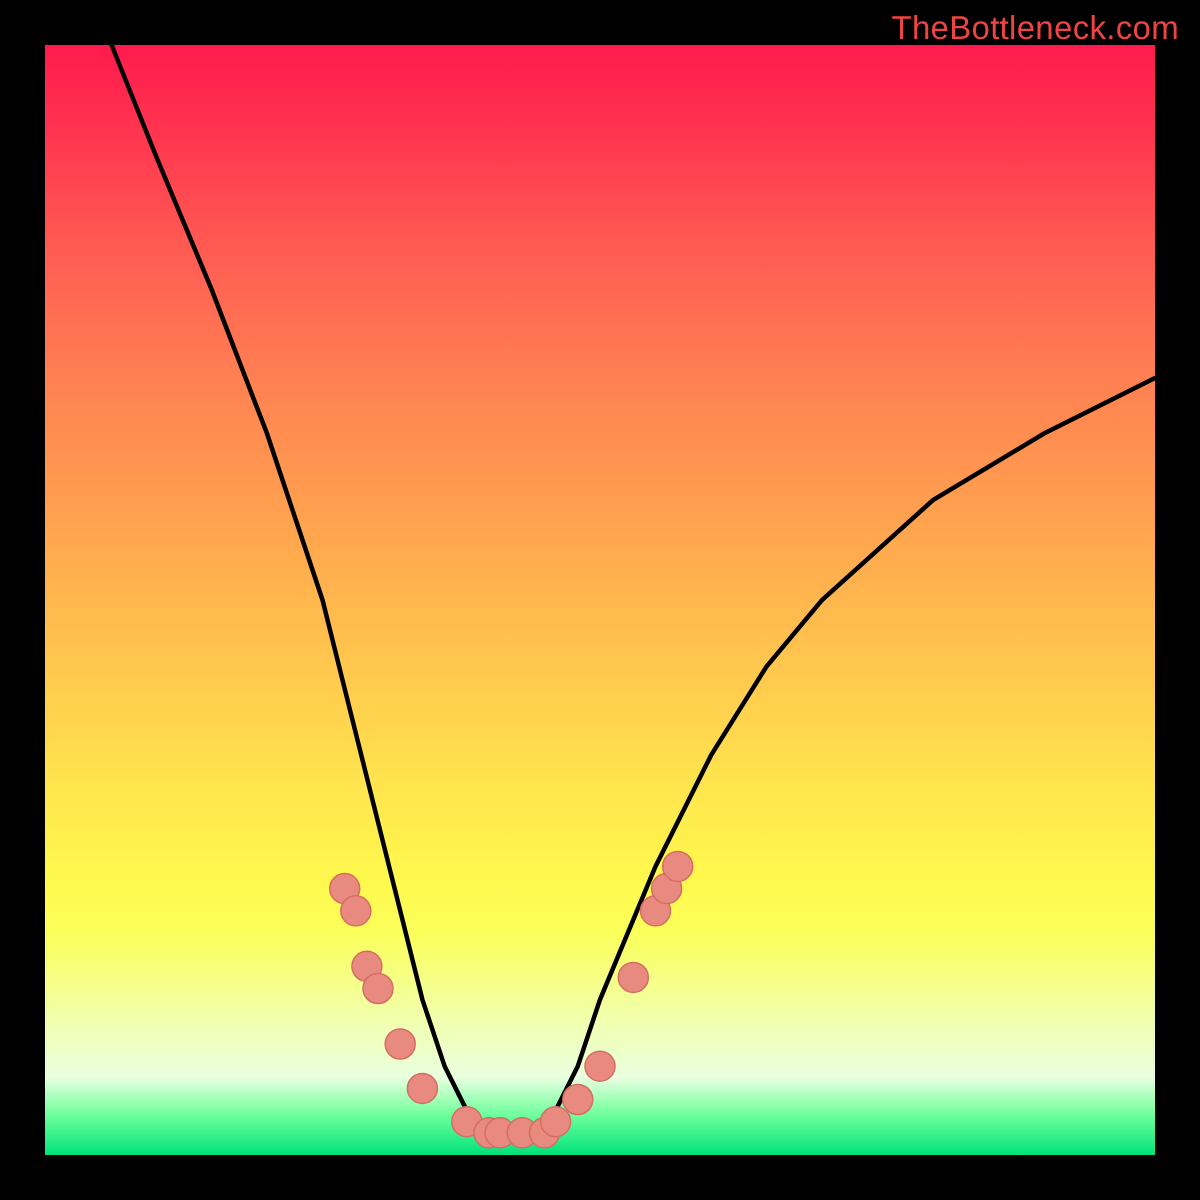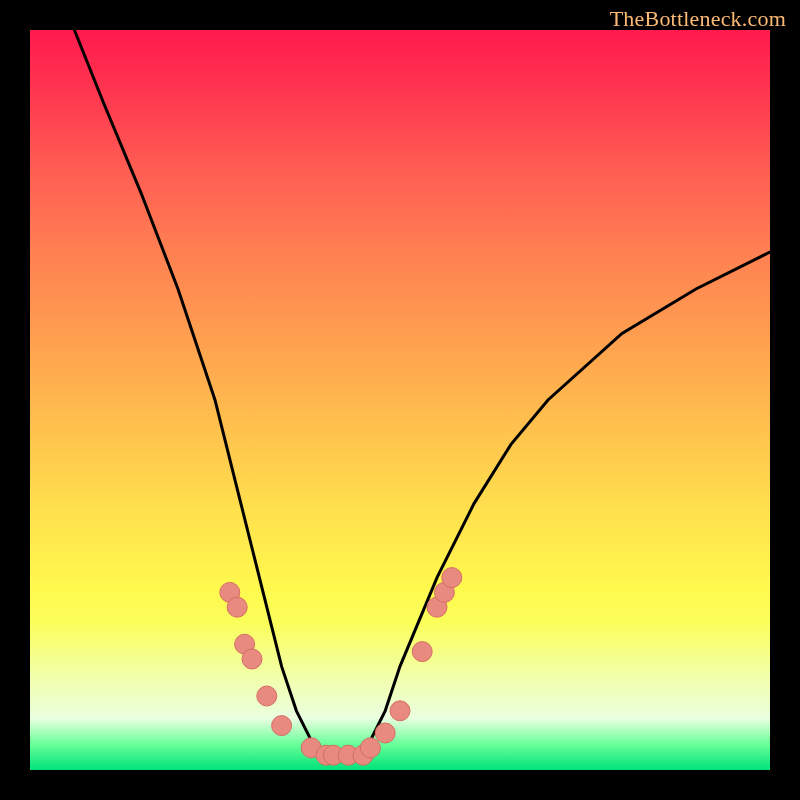--- a/index.html
+++ b/index.html
@@ -38,25 +38,24 @@
       #f1ffb0 88%,
       #eaffe0 93%,
       #6aff9a 96.5%,
       #00e27a 100%
     );
   }
   .watermark {
     position: absolute;
     top: 6px;
     right: 14px;
-    color: #fdba74;
+    color: #ef4444;
     font-size: 22px;
     font-weight: 500;
     letter-spacing: 0.2px;
-    font-family: Liberation Serif, serif;
   }
   svg.curve {
     position: absolute;
     left: 0;
     top: 0;
     width: 740px;
     height: 740px;
     overflow: visible;
   }
 </style>

